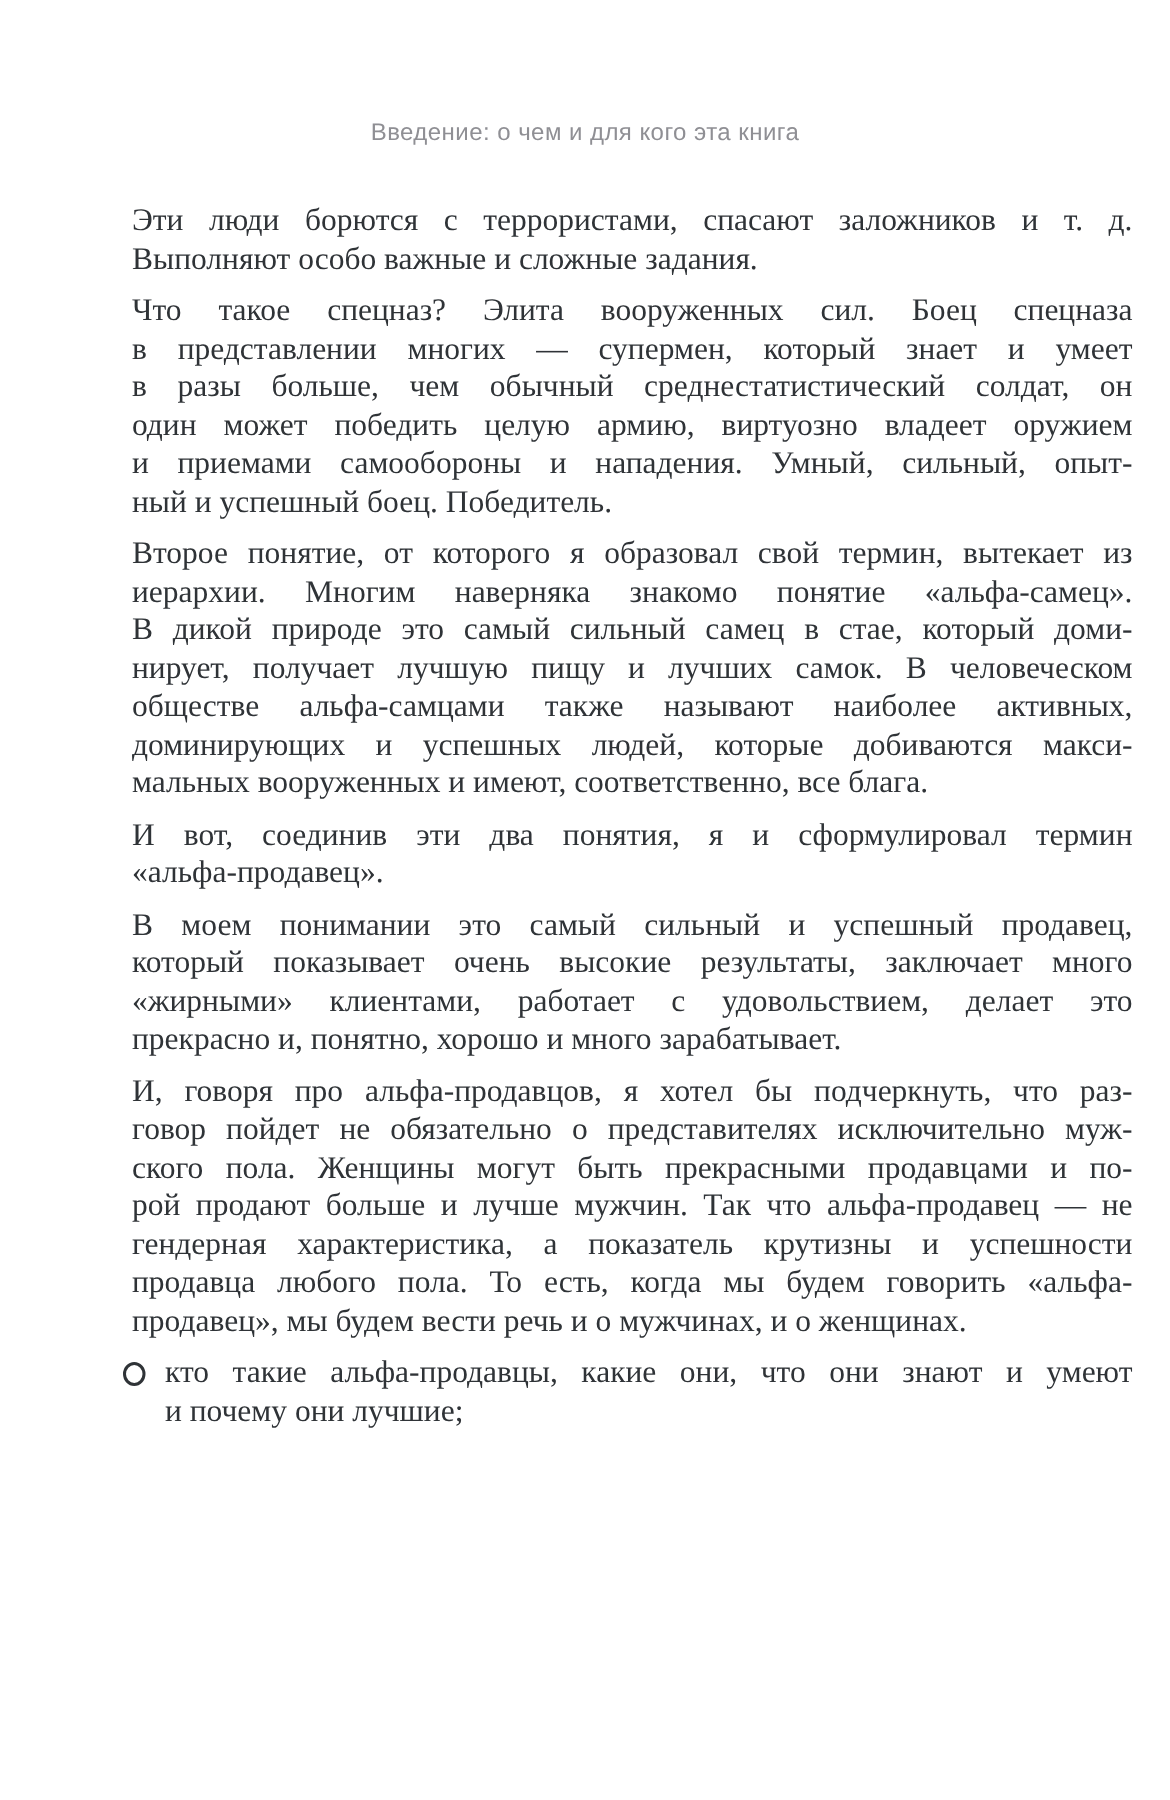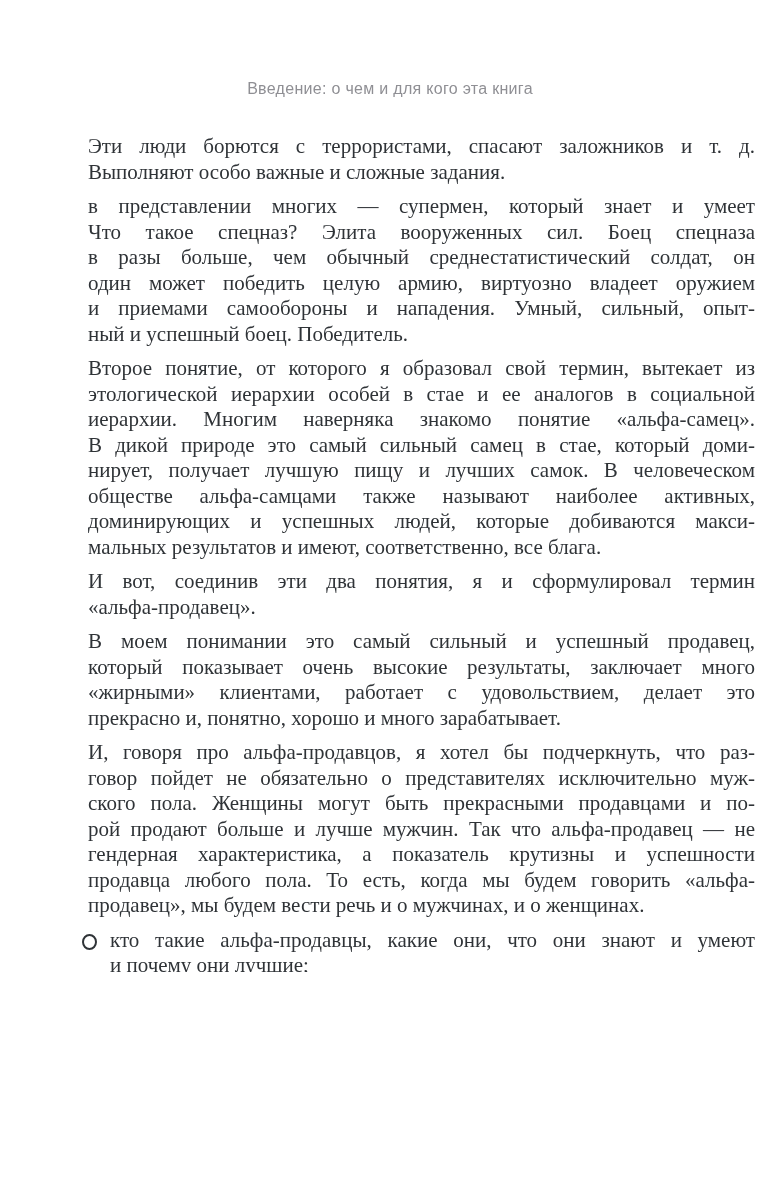--- a/index.html
+++ b/index.html
@@ -83,36 +83,35 @@
   <div class="running-head">Введение: о чем и для кого эта книга</div>
 
   <div class="content">
 
     <div>
         <div class="paragraph">
           <div class="line">Эти люди борются с террористами, спасают заложников и т. д.</div>
           <div class="line last">Выполняют особо важные и сложные задания.</div>
         </div>
         <div class="paragraph">
+          <div class="line">Что такое спецназ? Элита вооруженных сил. Боец спецназа</div>
           <div class="line">в представлении многих — супермен, который знает и умеет</div>
-          <div class="line">Что такое спецназ? Элита вооруженных сил. Боец спецназа</div>
           <div class="line">в разы больше, чем обычный среднестатистический солдат, он</div>
           <div class="line">один может победить целую армию, виртуозно владеет оружием</div>
           <div class="line">и приемами самообороны и нападения. Умный, сильный, опыт-</div>
           <div class="line last">ный и успешный боец. Победитель.</div>
         </div>
         <div class="paragraph">
           <div class="line">Второе понятие, от которого я образовал свой термин, вытекает из</div>
-          <div class="line">этологической иерархии особей в стае и ее аналогов в социальной</div>
           <div class="line">иерархии. Многим наверняка знакомо понятие «альфа-самец».</div>
           <div class="line">В дикой природе это самый сильный самец в стае, который доми-</div>
           <div class="line">нирует, получает лучшую пищу и лучших самок. В человеческом</div>
           <div class="line">обществе альфа-самцами также называют наиболее активных,</div>
           <div class="line">доминирующих и успешных людей, которые добиваются макси-</div>
-          <div class="line last">мальных результатов и имеют, соответственно, все блага.</div>
+          <div class="line last">мальных вооруженных и имеют, соответственно, все блага.</div>
         </div>
         <div class="paragraph">
           <div class="line">И вот, соединив эти два понятия, я и сформулировал термин</div>
           <div class="line last">«альфа-продавец».</div>
         </div>
         <div class="paragraph">
           <div class="line">В моем понимании это самый сильный и успешный продавец,</div>
           <div class="line">который показывает очень высокие результаты, заключает много</div>
           <div class="line">«жирными» клиентами, работает с удовольствием, делает это</div>
           <div class="line last">прекрасно и, понятно, хорошо и много зарабатывает.</div>

